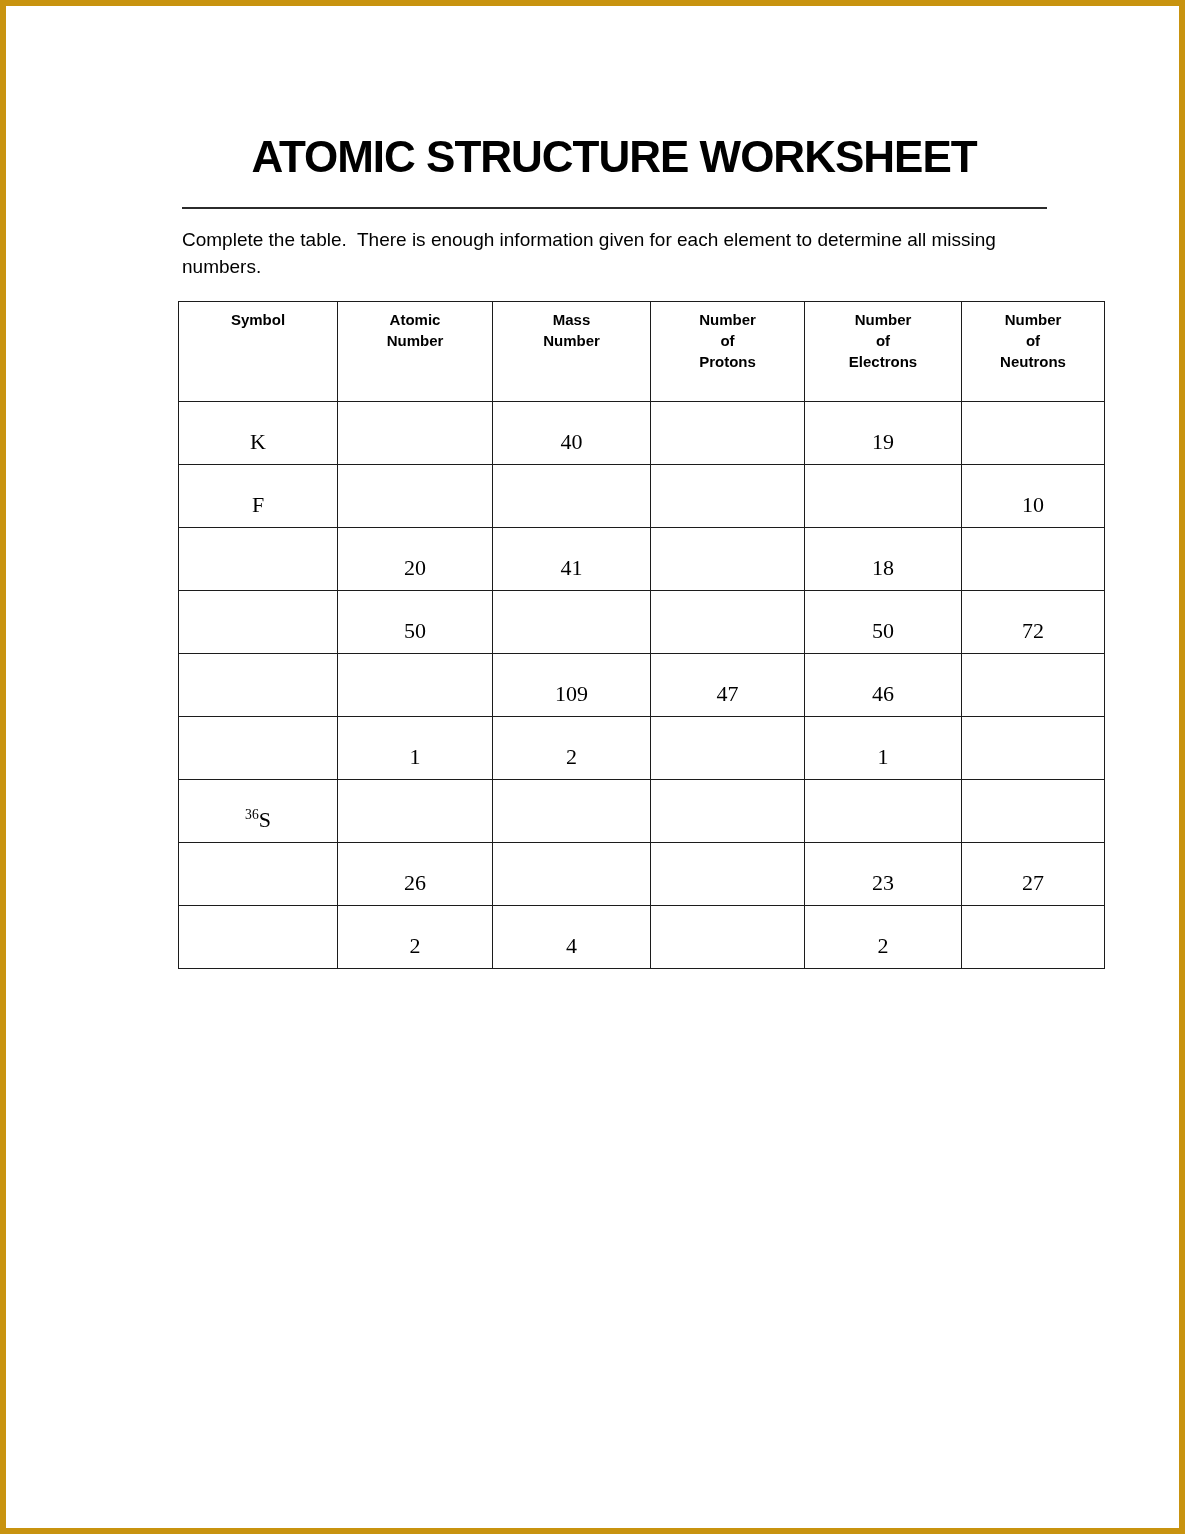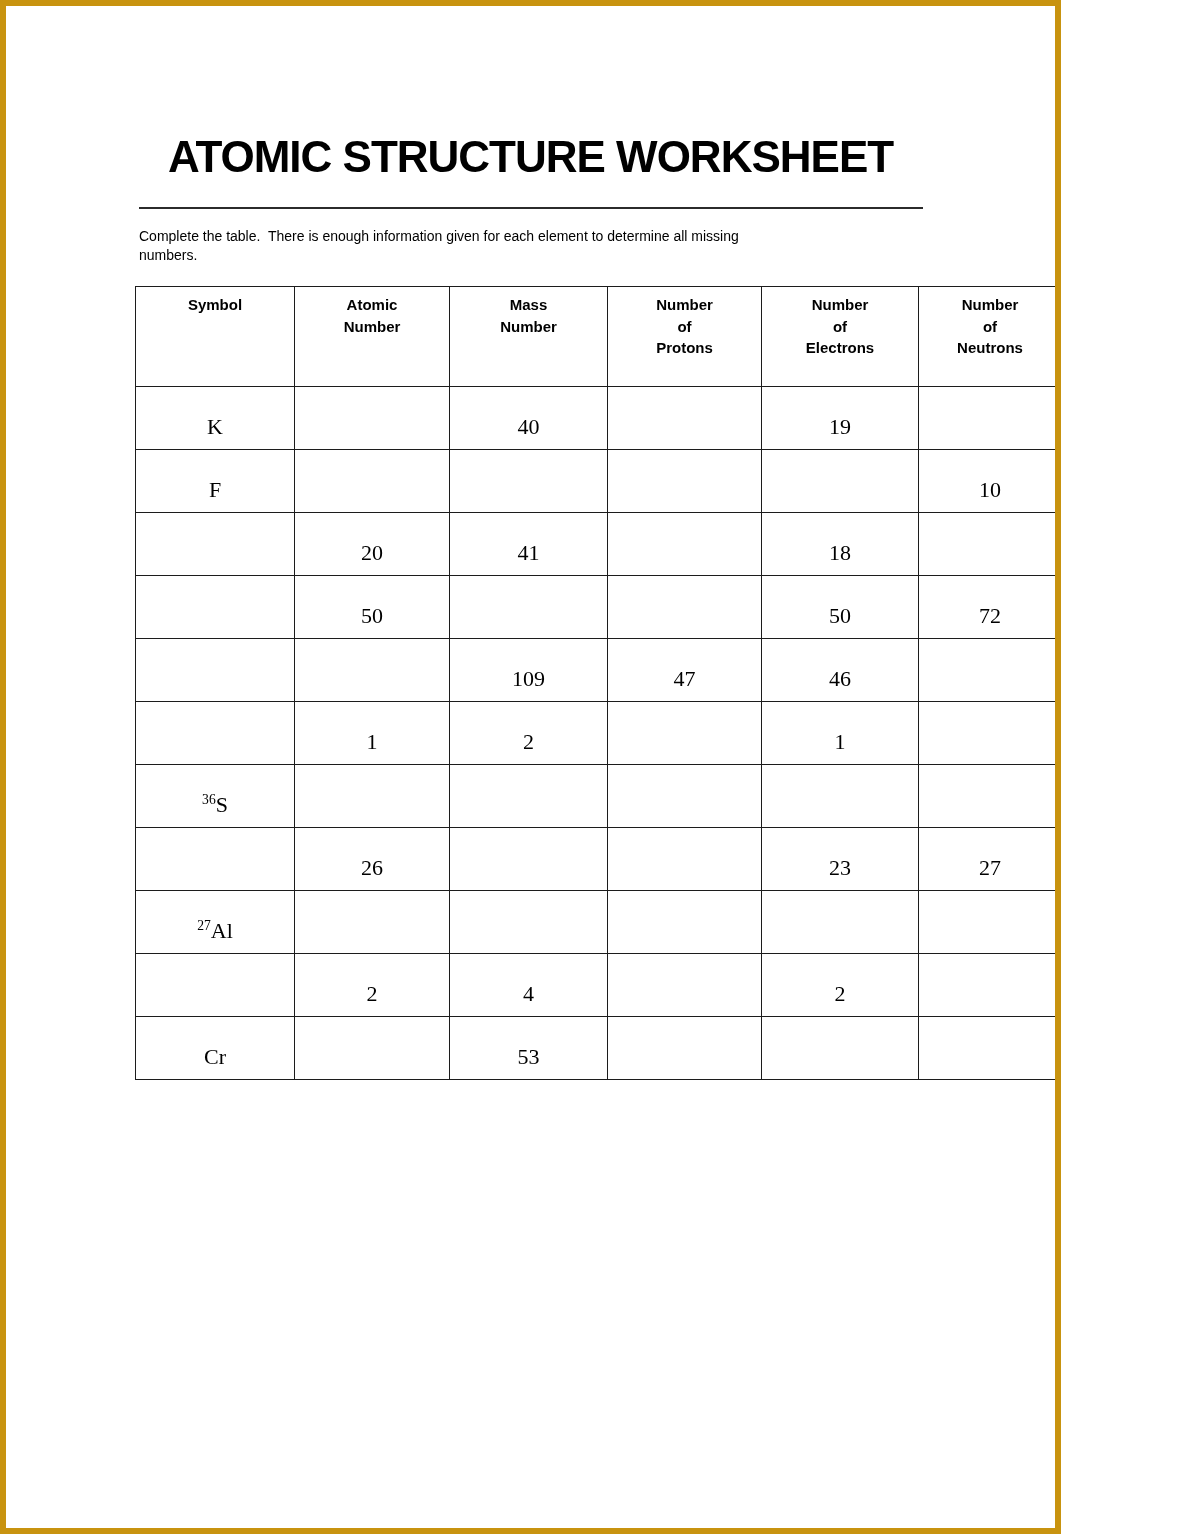--- a/index.html
+++ b/index.html
@@ -1,42 +1,43 @@
 <!DOCTYPE html>
 <html><head>
 <meta charset="utf-8">
 <style>
   html, body { margin: 0; padding: 0; background: #ffffff; }
   .page {
-    width: 1061px;
+    width: 1185px;
     height: 1534px;
     box-sizing: border-box;
     border: 6px solid #c8930f;
     background: #ffffff;
     color: #000000;
     font-family: "Liberation Sans", sans-serif;
     overflow: hidden;
+    padding-left: 43px;
   }
   .title {
     margin: 126px 0 0 0;
     text-align: center;
     font-weight: bold;
     font-size: 44px;
     letter-spacing: -1px;
     line-height: 1.15;
     font-family: "Liberation Sans", sans-serif;
   }
   .divider {
     border: none;
     border-top: 2px solid #2b2b2b;
     margin: 24px 132px 0 133px;
   }
   .instructions {
     margin: 18px 132px 0 133px;
-    font-size: 14px;
+    font-size: 19px;
     line-height: 1.42;
     white-space: pre-wrap;
   }
   table.atomic {
     border-collapse: collapse;
     table-layout: fixed;
     width: 926px;
     margin: 20px 0 0 129px;
   }
   table.atomic th, table.atomic td {
@@ -165,39 +166,23 @@
         </tr>
         <tr>
           <td><sup></sup><span></span></td>
           <td>26</td>
           <td></td>
           <td></td>
           <td>23</td>
           <td>27</td>
         </tr>
         <tr>
-          <td><sup>27</sup><span>Al</span></td>
-          <td></td>
-          <td></td>
-          <td></td>
-          <td></td>
-          <td></td>
-        </tr>
-        <tr>
           <td><sup></sup><span></span></td>
           <td>2</td>
           <td>4</td>
           <td></td>
           <td>2</td>
-          <td></td>
-        </tr>
-        <tr>
-          <td><sup></sup><span>Cr</span></td>
-          <td></td>
-          <td>53</td>
-          <td></td>
-          <td></td>
           <td></td>
         </tr>
       </tbody>
   </table>
 
 </div>
 
 </body></html>

